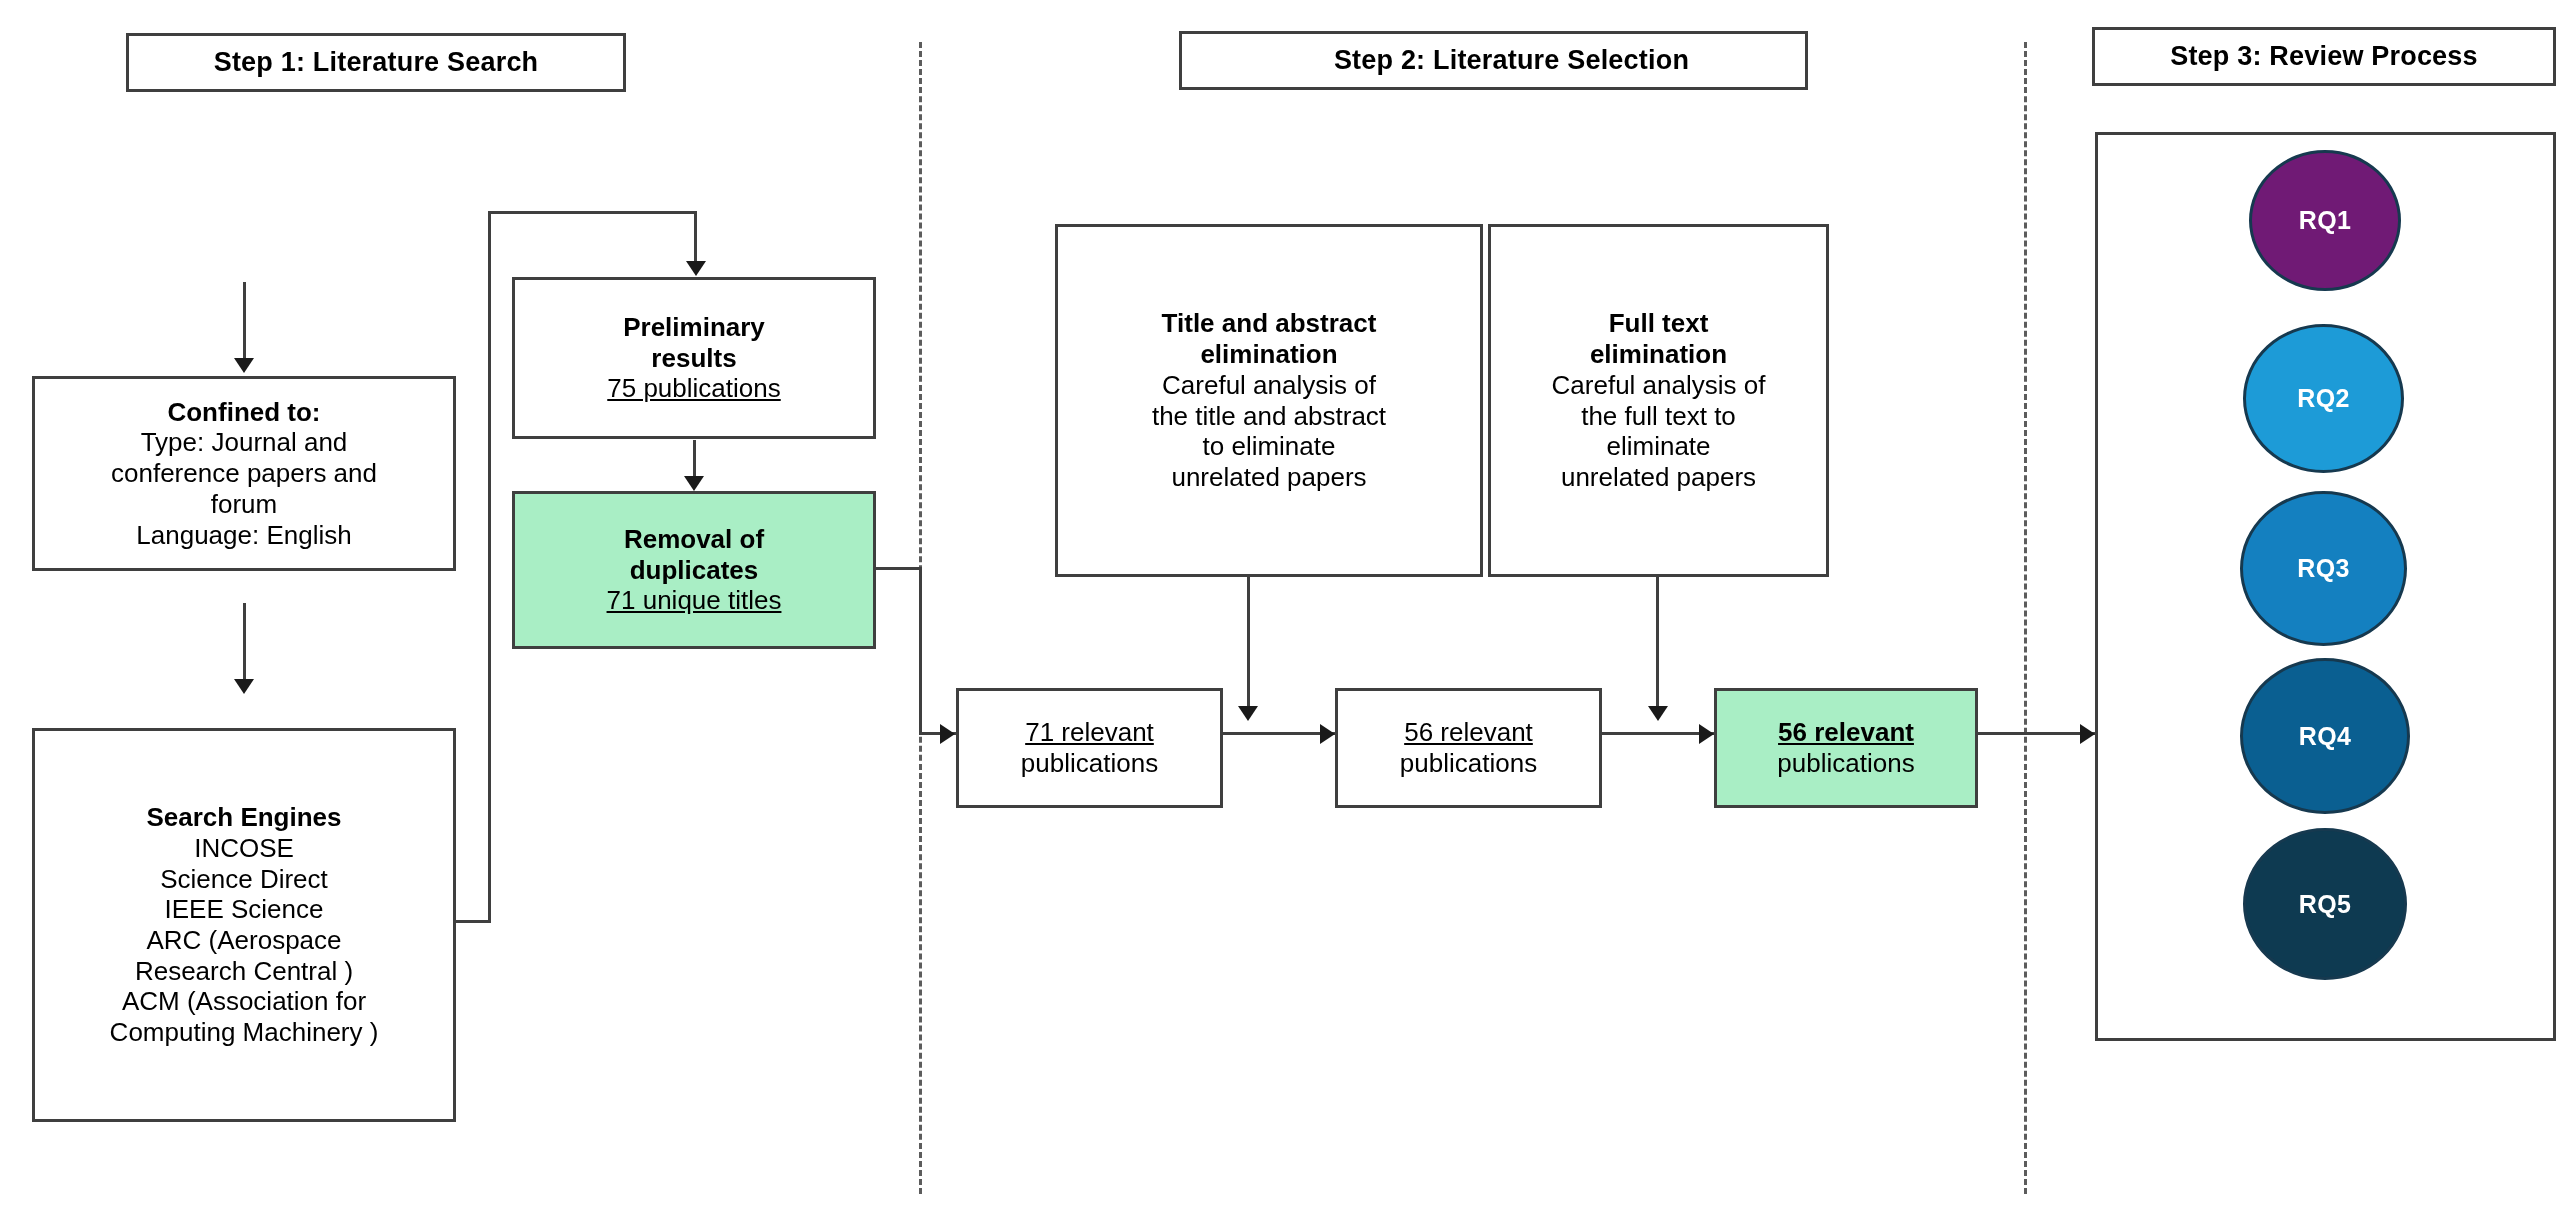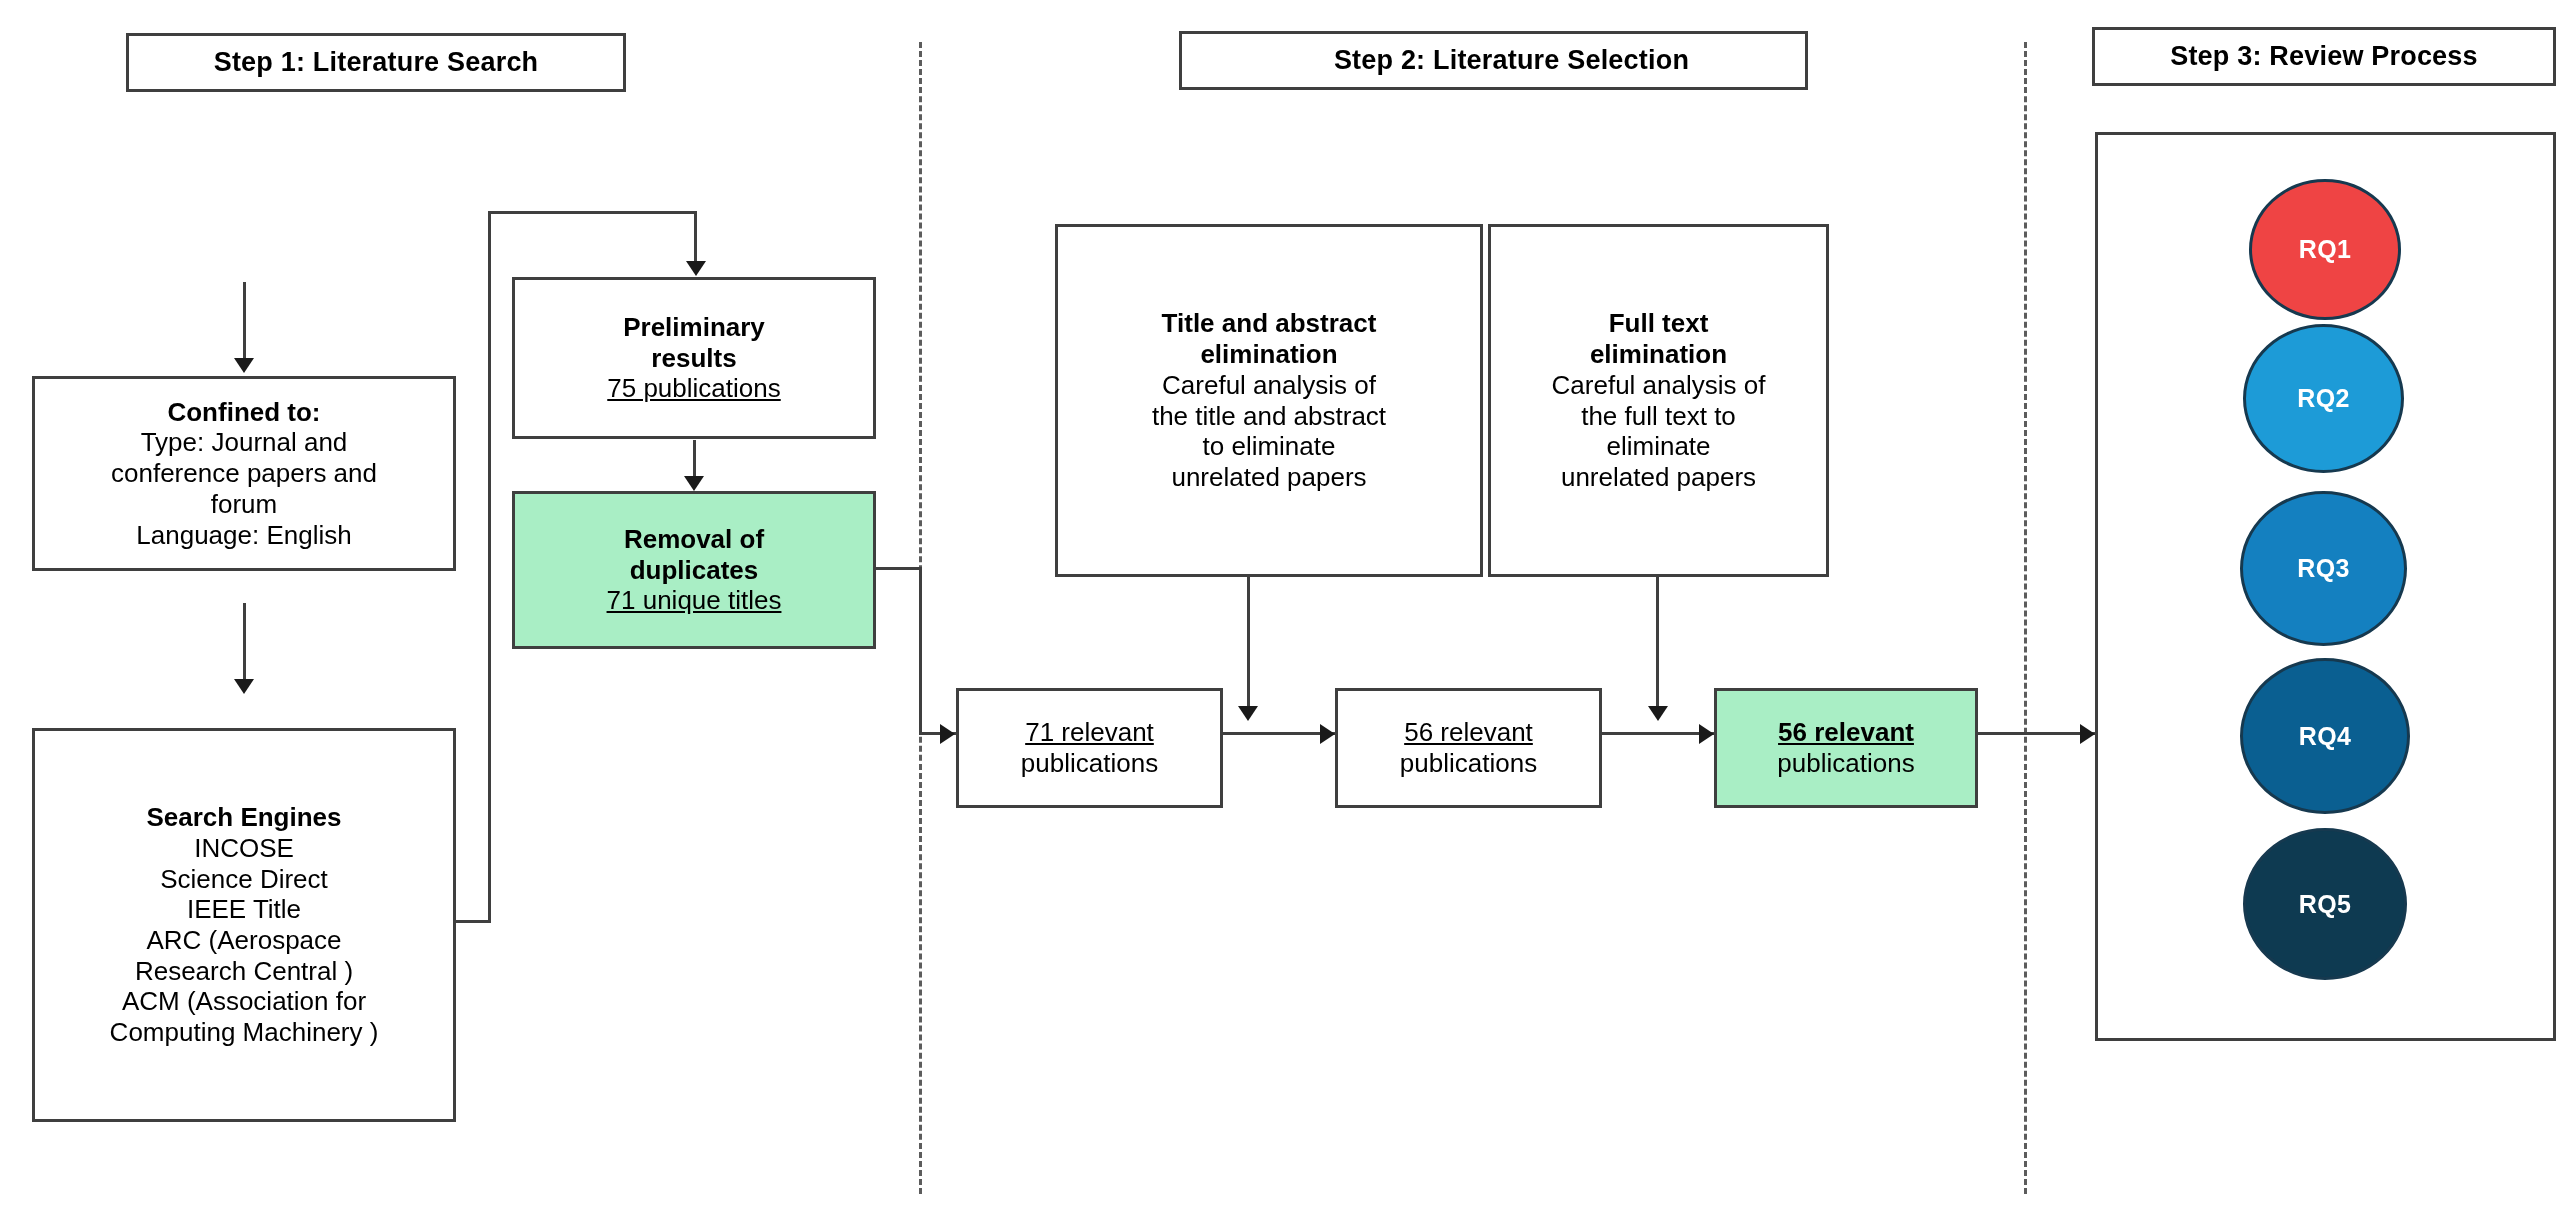--- a/index.html
+++ b/index.html
@@ -127,21 +127,21 @@
     <div class="sub">Language: English</div>
   </div>
 
   <div class="ln v" style="left:243px;top:603px;height:83px;"></div>
   <div class="arrow-d" style="left:234px;top:679px;"></div>
 
   <div class="box" style="left:32px;top:728px;width:424px;height:394px;">
     <div class="ttl">Search Engines</div>
     <div class="sub">INCOSE</div>
     <div class="sub">Science Direct</div>
-    <div class="sub">IEEE Title</div>
+    <div class="sub">IEEE Science</div>
     <div class="sub">ARC (Aerospace</div>
     <div class="sub">Research Central )</div>
     <div class="sub">ACM (Association for</div>
     <div class="sub">Computing Machinery )</div>
   </div>
 
   <div class="ln h" style="left:453px;top:920px;width:38px;"></div>
   <div class="ln v" style="left:488px;top:211px;height:712px;"></div>
   <div class="ln h" style="left:488px;top:211px;width:209px;"></div>
   <div class="ln v" style="left:694px;top:211px;height:58px;"></div>
@@ -210,21 +210,21 @@
   <div class="box green" style="left:1714px;top:688px;width:264px;height:120px;">
     <div class="sub uline bold">56 relevant</div>
     <div class="sub bold">publications</div>
   </div>
 
   <div class="ln h" style="left:1975px;top:732px;width:121px;"></div>
   <div class="arrow-r" style="left:2080px;top:724px;"></div>
 
   <div class="panel" style="left:2095px;top:132px;width:461px;height:909px;"></div>
 
-  <div class="rq" style="left:2249px;top:179px;width:152px;height:141px;background:#ef4444;">
+  <div class="rq" style="left:2249px;top:150px;width:152px;height:141px;background:#701a75;">
     <span>RQ1</span>
   </div>
   <div class="rq" style="left:2243px;top:324px;width:161px;height:149px;background:#1d9bd7;">
     <span>RQ2</span>
   </div>
   <div class="rq" style="left:2240px;top:491px;width:167px;height:155px;background:#1480c0;">
     <span>RQ3</span>
   </div>
   <div class="rq" style="left:2240px;top:658px;width:170px;height:156px;background:#0a5f91;">
     <span>RQ4</span>

